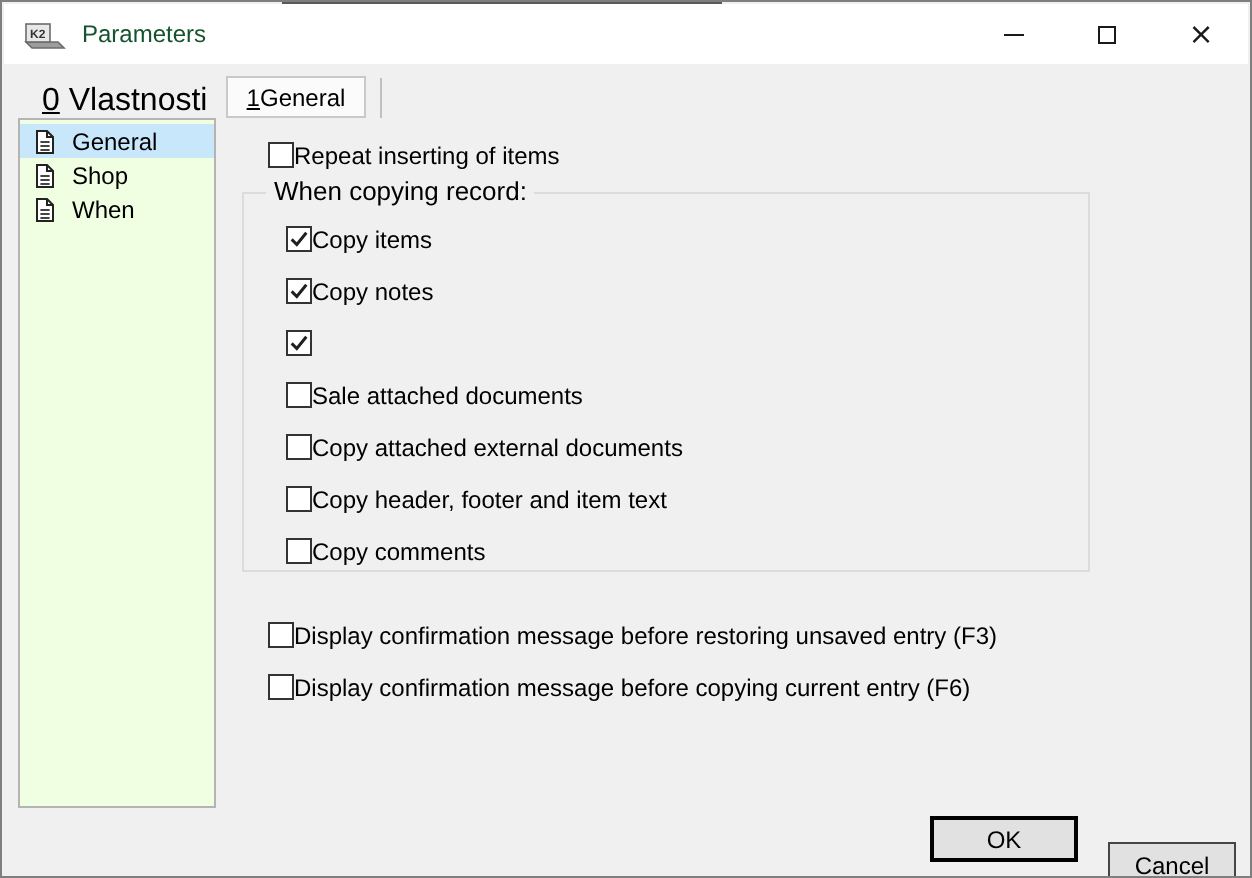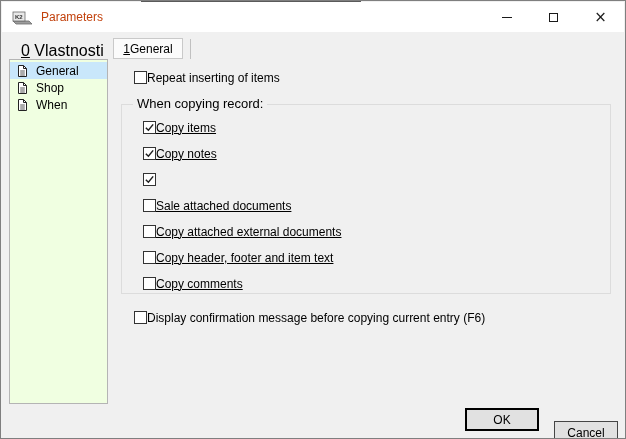--- a/index.html
+++ b/index.html
@@ -9,21 +9,21 @@
   .dialog {
     position:relative; width:626px; height:439px;
     background:#f0f0f0; border:1px solid #7f7f7f; overflow:hidden;
   }
   .top-artifact { position:absolute; left:140px; top:0; width:220px; height:2px; background:#5a5a5a; }
 
   
   .titlebar { position:absolute; left:1px; top:1px; right:1px; height:30px;
     background:#ffffff; display:flex; align-items:center; }
   .app-icon { margin-left:9px; width:22px; height:16px; flex:0 0 auto; }
-  .title-text { margin-left:8px; font-size:12px; color:#c2410c; }
+  .title-text { margin-left:8px; font-size:12px; color:#14532d; }
   .tb-spacer { flex:1; }
   .tb-btn { width:47px; height:30px; display:flex; align-items:center; justify-content:center; cursor:default; }
   .glyph-min { width:10px; height:1px; background:#1a1a1a; }
   .glyph-max { width:9px; height:9px; border:1px solid #1a1a1a; }
   .glyph-close { font-size:15px; line-height:15px; color:#1a1a1a; font-family:"DejaVu Sans", sans-serif; }
 
   
   .sidebar-label { position:absolute; left:20px; top:41px; font-size:16px; }
   .accel { text-decoration:underline; }
   .nav-list { position:absolute; left:8px; top:58px; width:99px; height:345px;
@@ -40,22 +40,22 @@
   .tab-divider { position:absolute; left:189px; top:38px; width:1px; height:20px; background:#c0c0c0; }
 
   
   .chk-row { display:flex; align-items:center; height:13px; margin-bottom:13px; cursor:default; }
   .cb { width:13px; height:13px; border:1px solid #333; background:#fff; flex:0 0 auto;
     display:flex; align-items:center; justify-content:center; }
   .cb svg { display:block; }
   .cb-label { margin-left:0; white-space:nowrap; font-size:12px; }
 
   .row-top { position:absolute; left:133px; top:70px; }
-  .group-box { position:absolute; left:120px; top:103px; width:490px; height:190px;
-    border:1px solid #dcdcdc; padding:16px 0 0 21px;text-decoration:underline; }
+  .group-box { position:absolute; left:120px; top:95px; width:424px; height:190px;
+    border:1px solid #dcdcdc; padding:16px 0 0 21px; }
   .group-title { position:absolute; left:11px; top:-9px; background:#f0f0f0;
     padding:0 4px; font-size:13px; }
   .rows-bottom { position:absolute; left:133px; top:310px; }
 
   
   .btn { position:absolute; height:23px; background:#e1e1e1; display:flex;
     align-items:center; justify-content:center; font-size:12px; cursor:default; }
   .btn-ok { left:464px; top:407px; width:74px; border:2px solid #000000; }
   .btn-cancel { left:553px; top:420px; width:64px; border:1px solid #454545; }
 </style>
@@ -166,19 +166,23 @@
         <label class="chk-row">
           <span class="cb"></span>
           <span class="cb-label">Copy comments</span>
         </label>
       </div>
   </div>
 
   <div class="rows-bottom">
       <label class="chk-row">
         <span class="cb"></span>
+        <span class="cb-label">Display confirmation message before restoring unsaved entry (F3)</span>
+      </label>
+      <label class="chk-row">
+        <span class="cb"></span>
         <span class="cb-label">Display confirmation message before copying current entry (F6)</span>
       </label>
     </div>
 
   <div class="btn btn-ok">OK</div>
   <div class="btn btn-cancel">Cancel</div>
 </div>
 
 </body></html>

